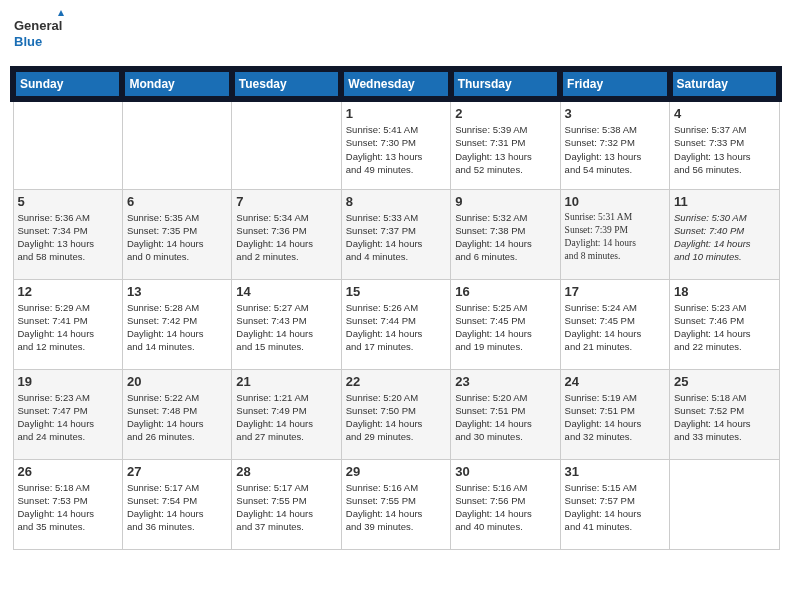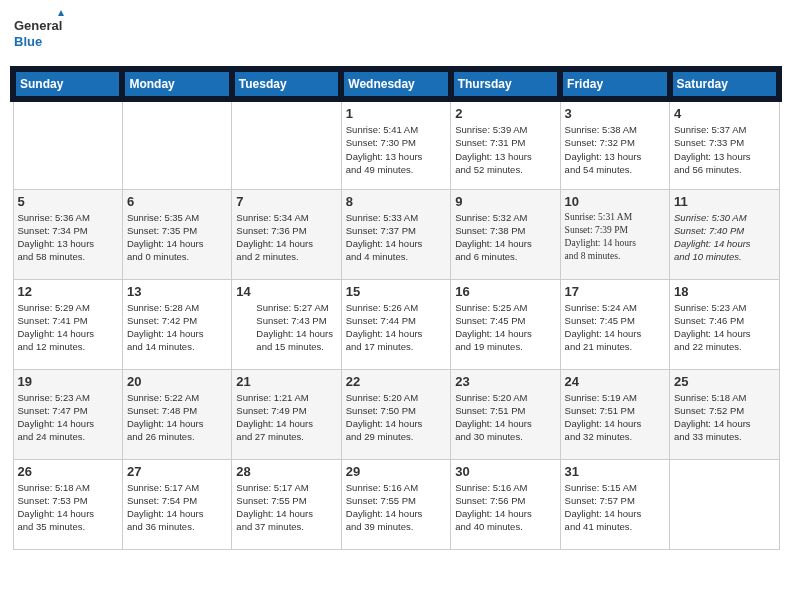--- a/index.html
+++ b/index.html
@@ -196,21 +196,21 @@
         </td>
         <td>
           <div class="day-number">13</div>
           <div class="day-info" style="white-space: pre-line;">Sunrise: 5:28 AM
 Sunset: 7:42 PM
 Daylight: 14 hours
 and 14 minutes.</div>
         </td>
         <td>
           <div class="day-number">14</div>
-          <div class="day-info" style="white-space: pre-line; margin-left: 20px;">Sunrise: 5:27 AM
+          <div class="day-info" style="white-space: pre-line;">Sunrise: 5:27 AM
 Sunset: 7:43 PM
 Daylight: 14 hours
 and 15 minutes.</div>
         </td>
         <td>
           <div class="day-number">15</div>
           <div class="day-info" style="white-space: pre-line;">Sunrise: 5:26 AM
 Sunset: 7:44 PM
 Daylight: 14 hours
 and 17 minutes.</div>

